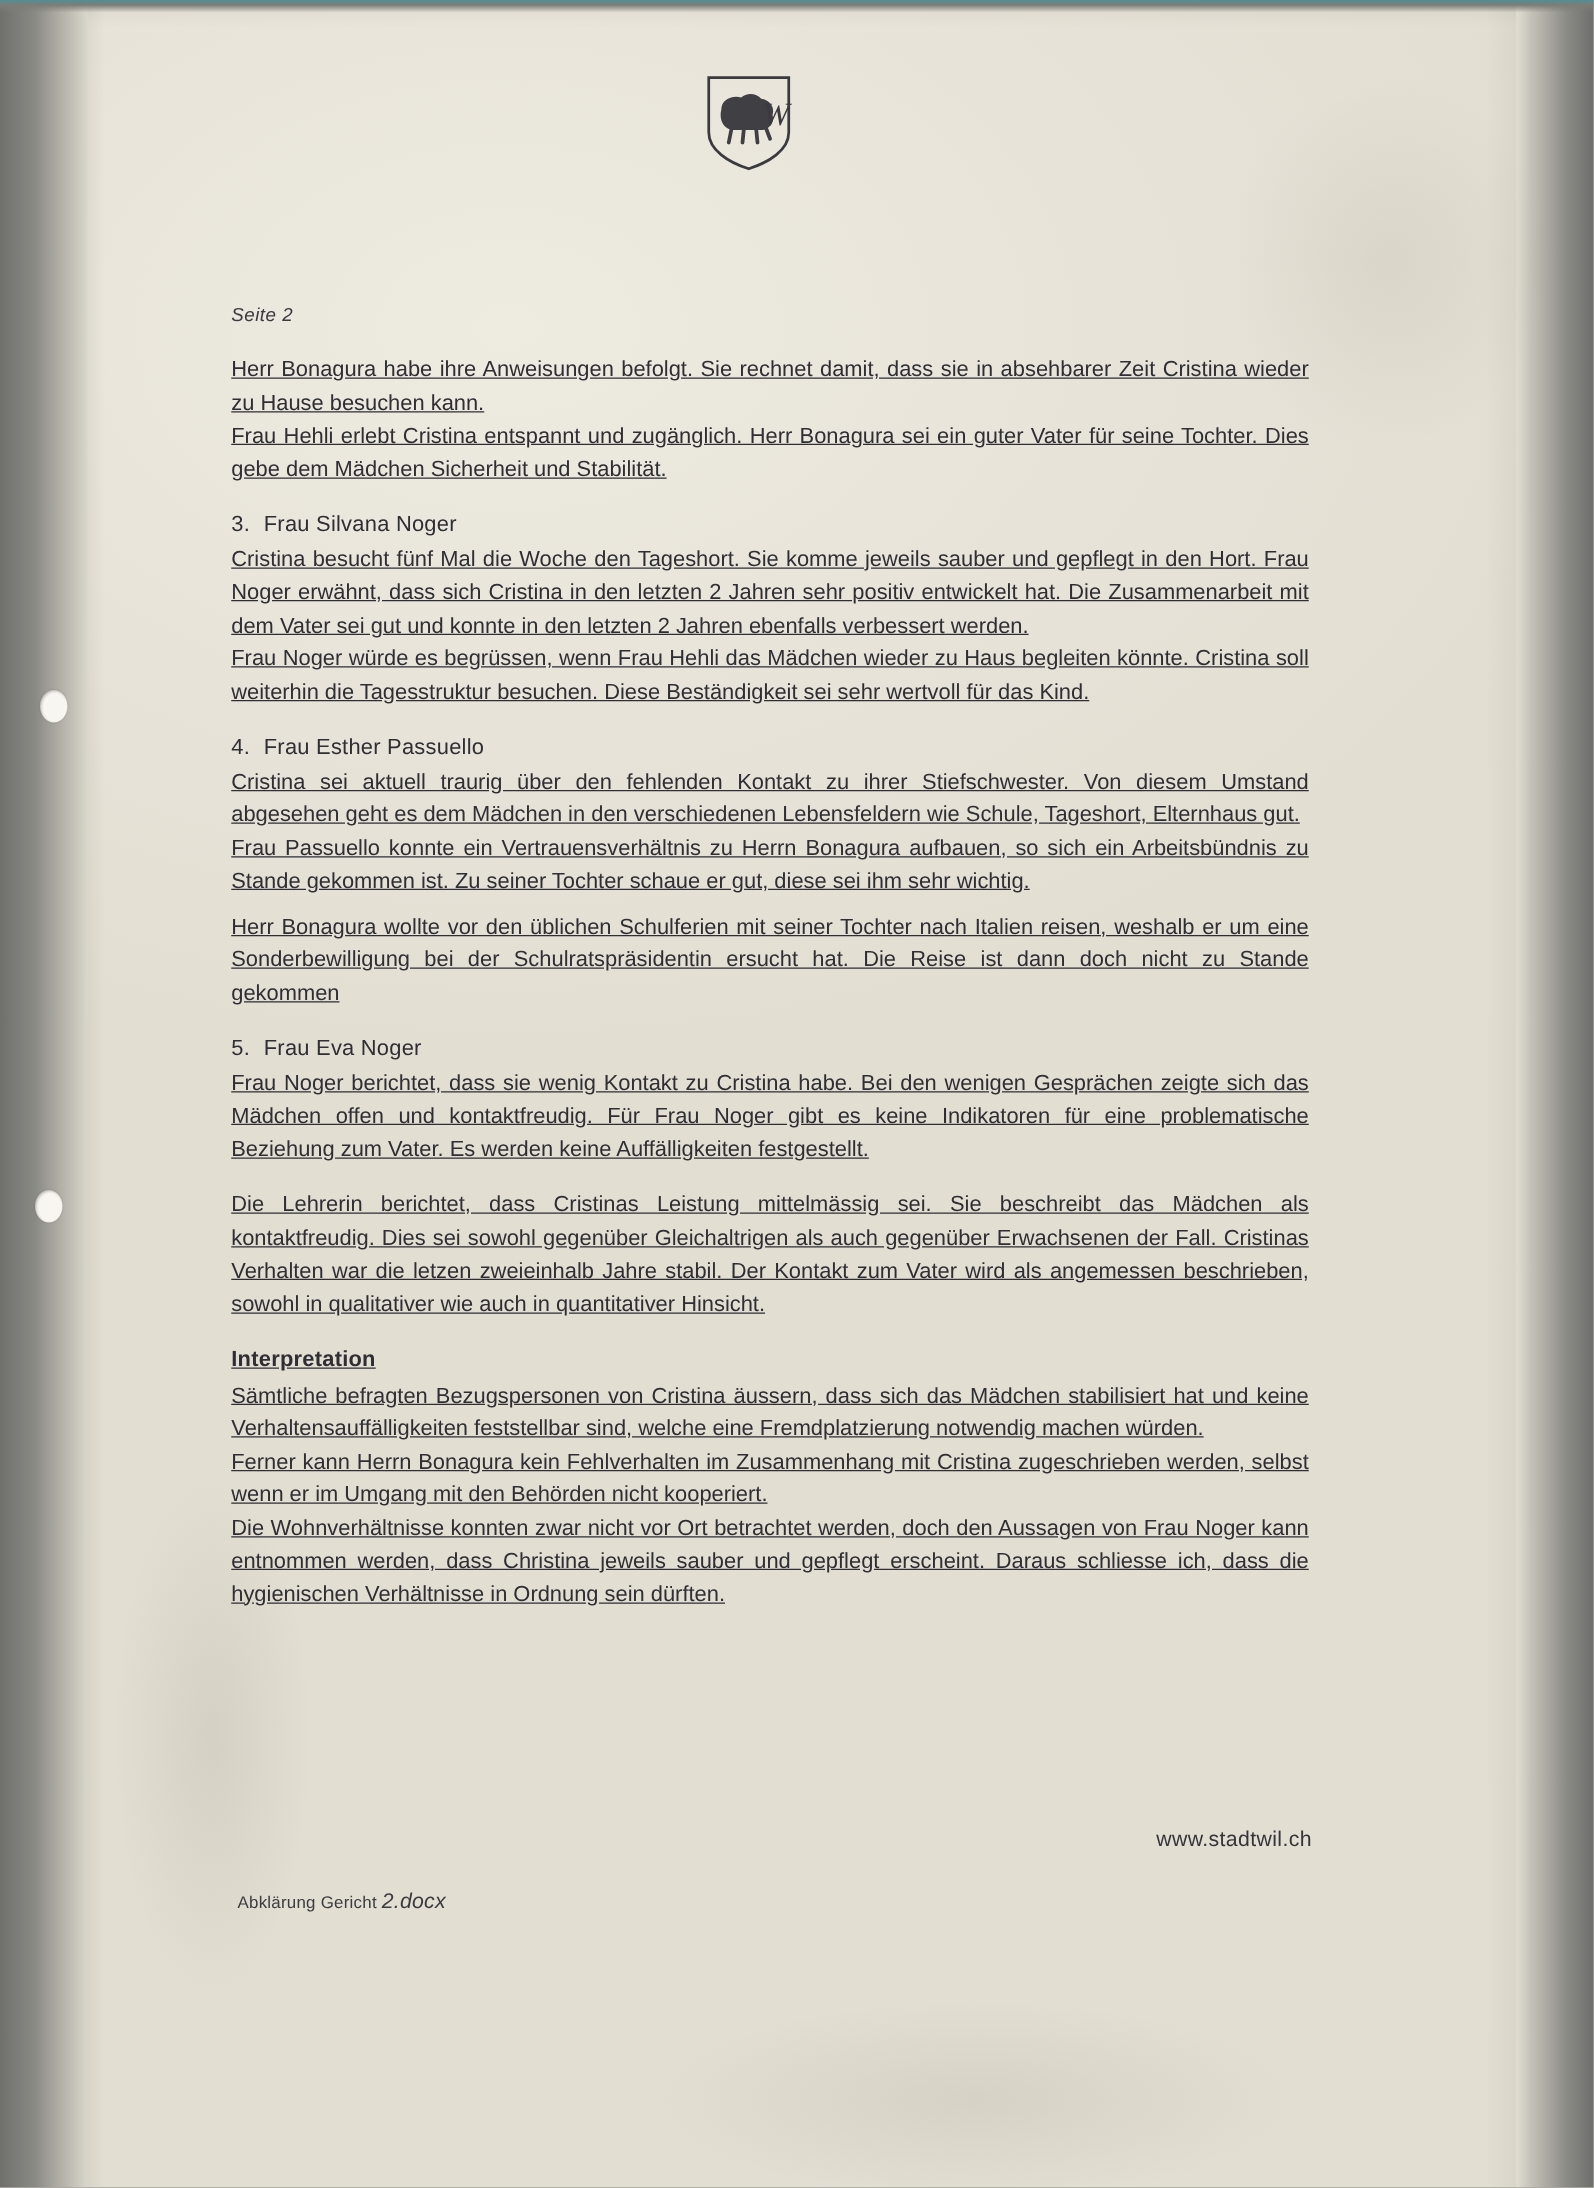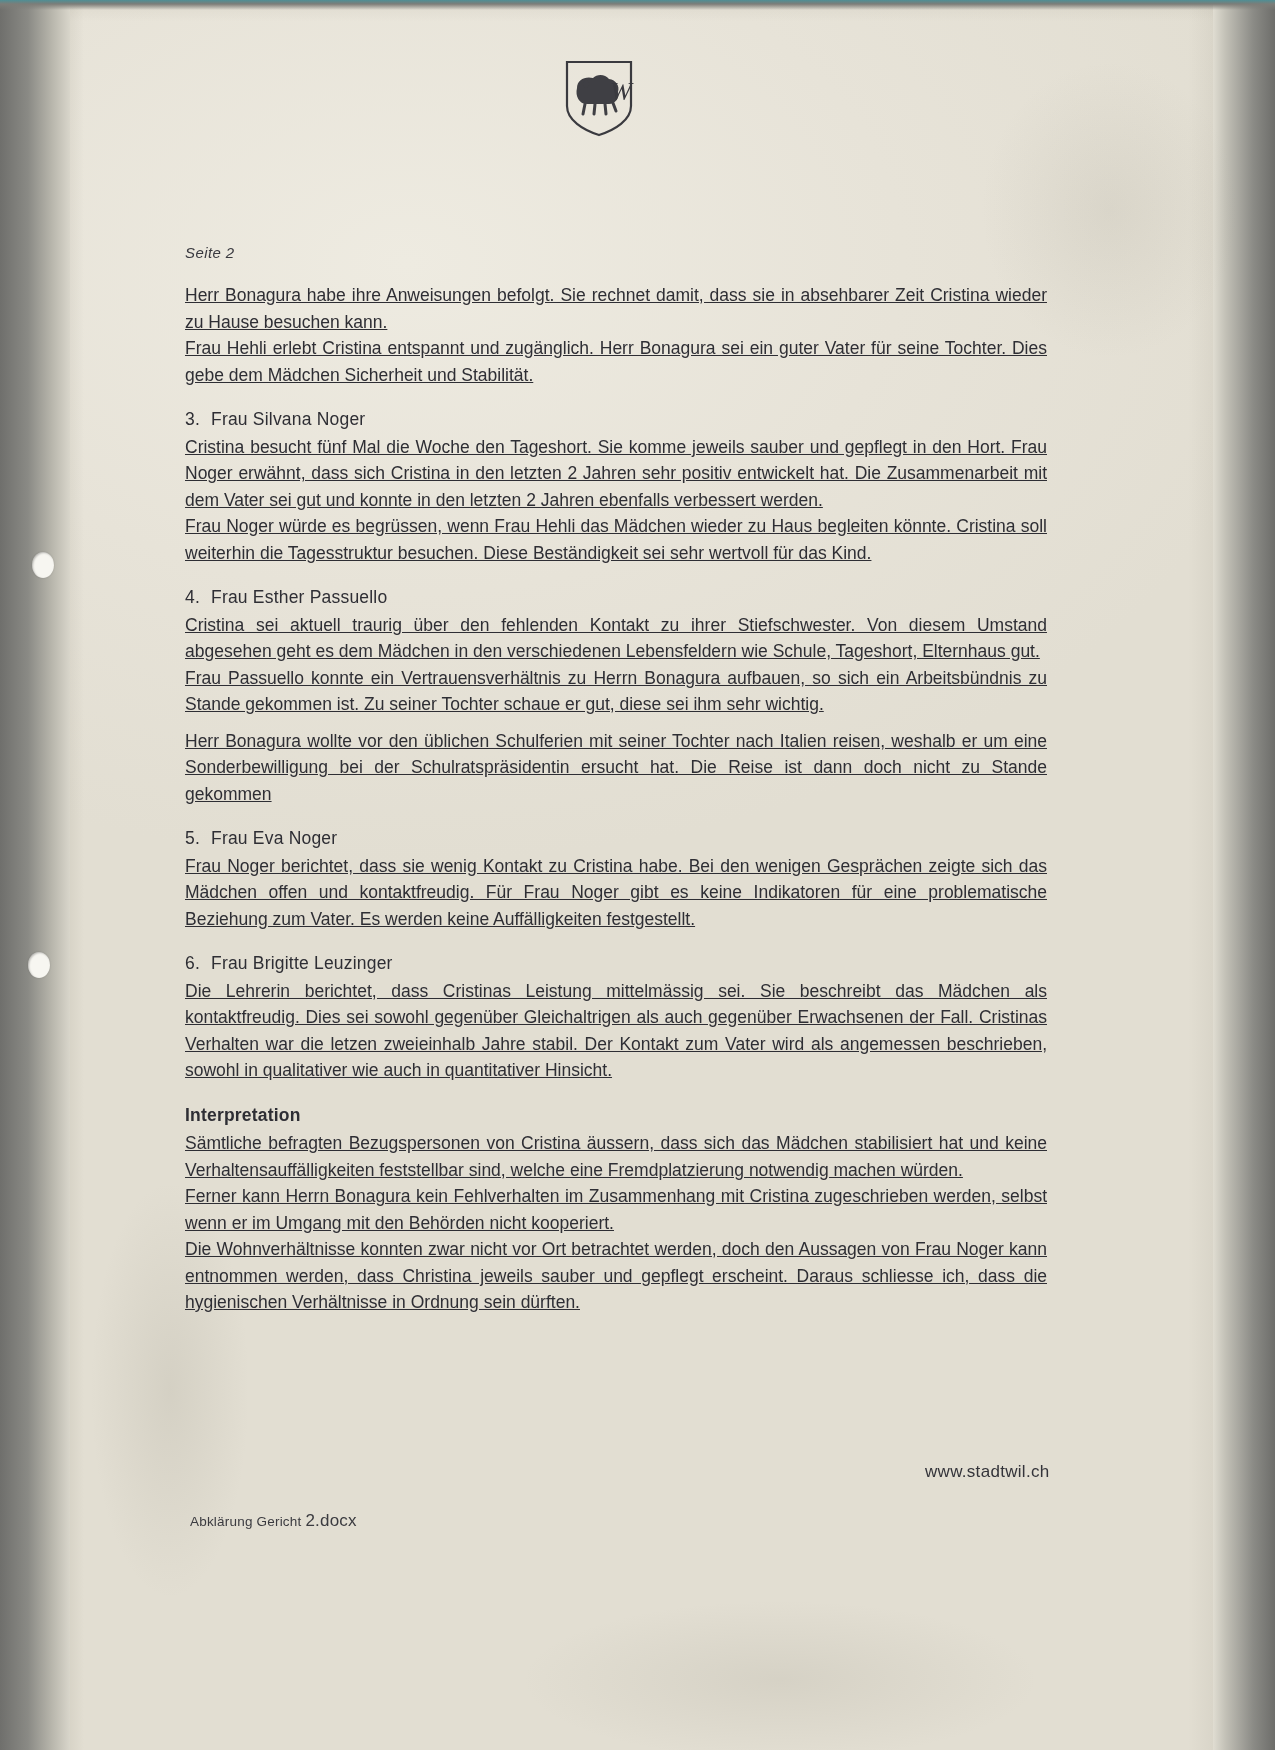--- a/index.html
+++ b/index.html
@@ -114,31 +114,33 @@
   h3.section .num {
     display: inline-block;
     width: 26px;
   }
   .interp-title {
     font-size: 17.5px;
     font-weight: bold;
     margin: 0 0 2px 0;
     text-align: left;
     letter-spacing: 0.2px;
+    text-decoration: underline;
   }
   .footer-left {
     position: absolute;
     left: 190px;
     top: 1511px;
     font-size: 13.5px;
     color: #3b3b40;
     letter-spacing: 0.2px;
   }
   .footer-left .docx {
     font-size: 17px;
+    font-style: italic;
   }
   .footer-right {
     position: absolute;
     left: 925px;
     top: 1462px;
     font-size: 17px;
     color: #34343a;
     letter-spacing: 0.3px;
   }
   
@@ -200,23 +202,20 @@
     <div class="smallgap"></div>
     <p class="para">Herr Bonagura wollte vor den üblichen Schulferien mit seiner Tochter nach Italien reisen, weshalb er um eine Sonderbewilligung bei der Schulratspräsidentin ersucht hat. Die Reise ist dann doch nicht zu Stande gekommen</p>
 
     <div class="blockgap"></div>
     <h3 class="section">
       <span class="num">5.</span><span>Frau Eva Noger</span>
     </h3>
     <p class="para">Frau Noger berichtet, dass sie wenig Kontakt zu Cristina habe. Bei den wenigen Gesprächen zeigte sich das Mädchen offen und kontaktfreudig. Für Frau Noger gibt es keine Indikatoren für eine problematische Beziehung zum Vater. Es werden keine Auffälligkeiten festgestellt.</p>
 
     <div class="blockgap"></div>
-    <h3 class="section">
-      <span class="num">6.</span><span>Frau Brigitte Leuzinger</span>
-    </h3>
     <p class="para">Die Lehrerin berichtet, dass Cristinas Leistung mittelmässig sei. Sie beschreibt das Mädchen als kontaktfreudig. Dies sei sowohl gegenüber Gleichaltrigen als auch gegenüber Erwachsenen der Fall. Cristinas Verhalten war die letzen zweieinhalb Jahre stabil. Der Kontakt zum Vater wird als angemessen beschrieben, sowohl in qualitativer wie auch in quantitativer Hinsicht.</p>
 
     <div class="blockgap"></div>
     <div class="interp-title">Interpretation</div>
     <p class="para">Sämtliche befragten Bezugspersonen von Cristina äussern, dass sich das Mädchen stabilisiert hat und keine Verhaltensauffälligkeiten feststellbar sind, welche eine Fremdplatzierung notwendig machen würden.</p>
     <p class="para">Ferner kann Herrn Bonagura kein Fehlverhalten im Zusammenhang mit Cristina zugeschrieben werden, selbst wenn er  im Umgang mit den Behörden nicht kooperiert.</p>
     <p class="para">Die Wohnverhältnisse konnten zwar nicht vor Ort betrachtet werden, doch den Aussagen von Frau Noger kann entnommen werden, dass Christina jeweils sauber und gepflegt erscheint. Daraus schliesse ich, dass die hygienischen Verhältnisse in Ordnung sein dürften.</p>
   </div>
 
   <div class="footer-left">

